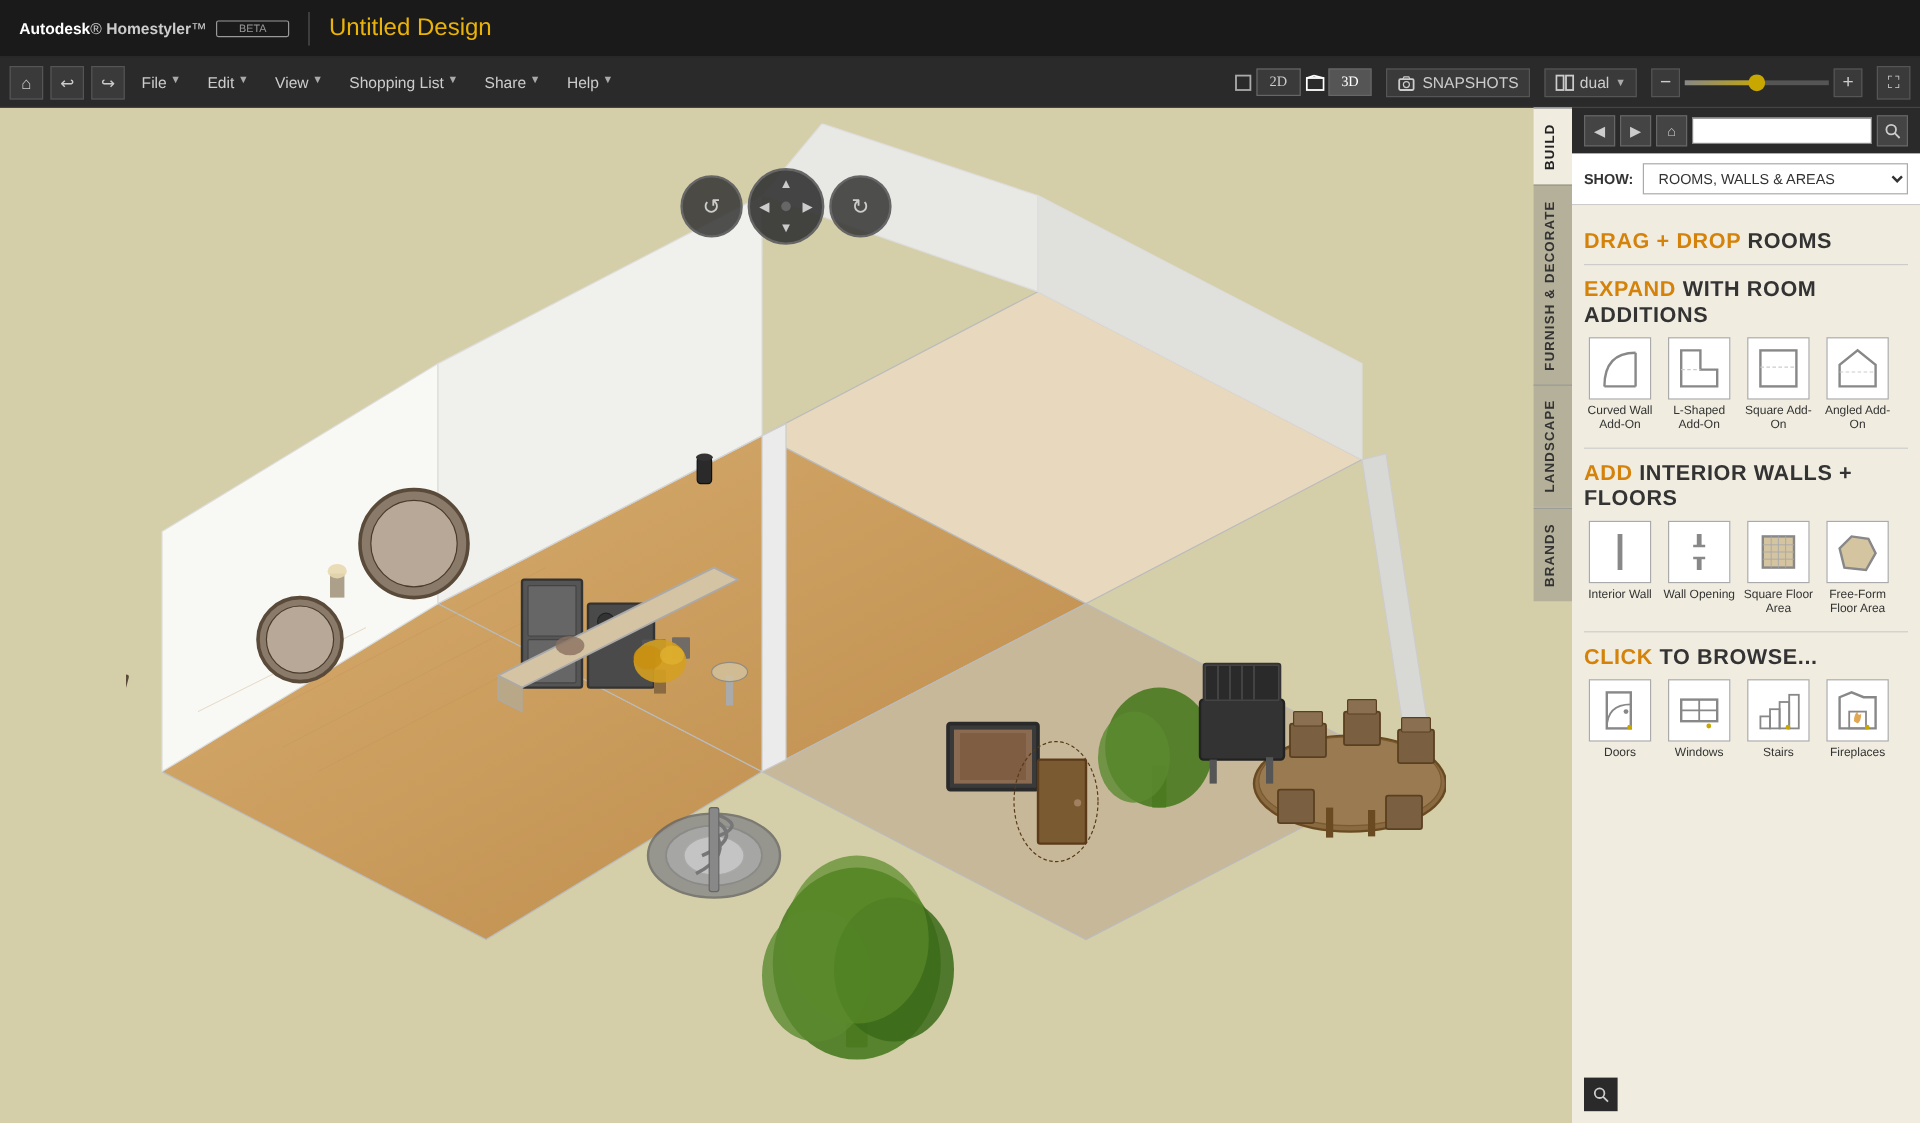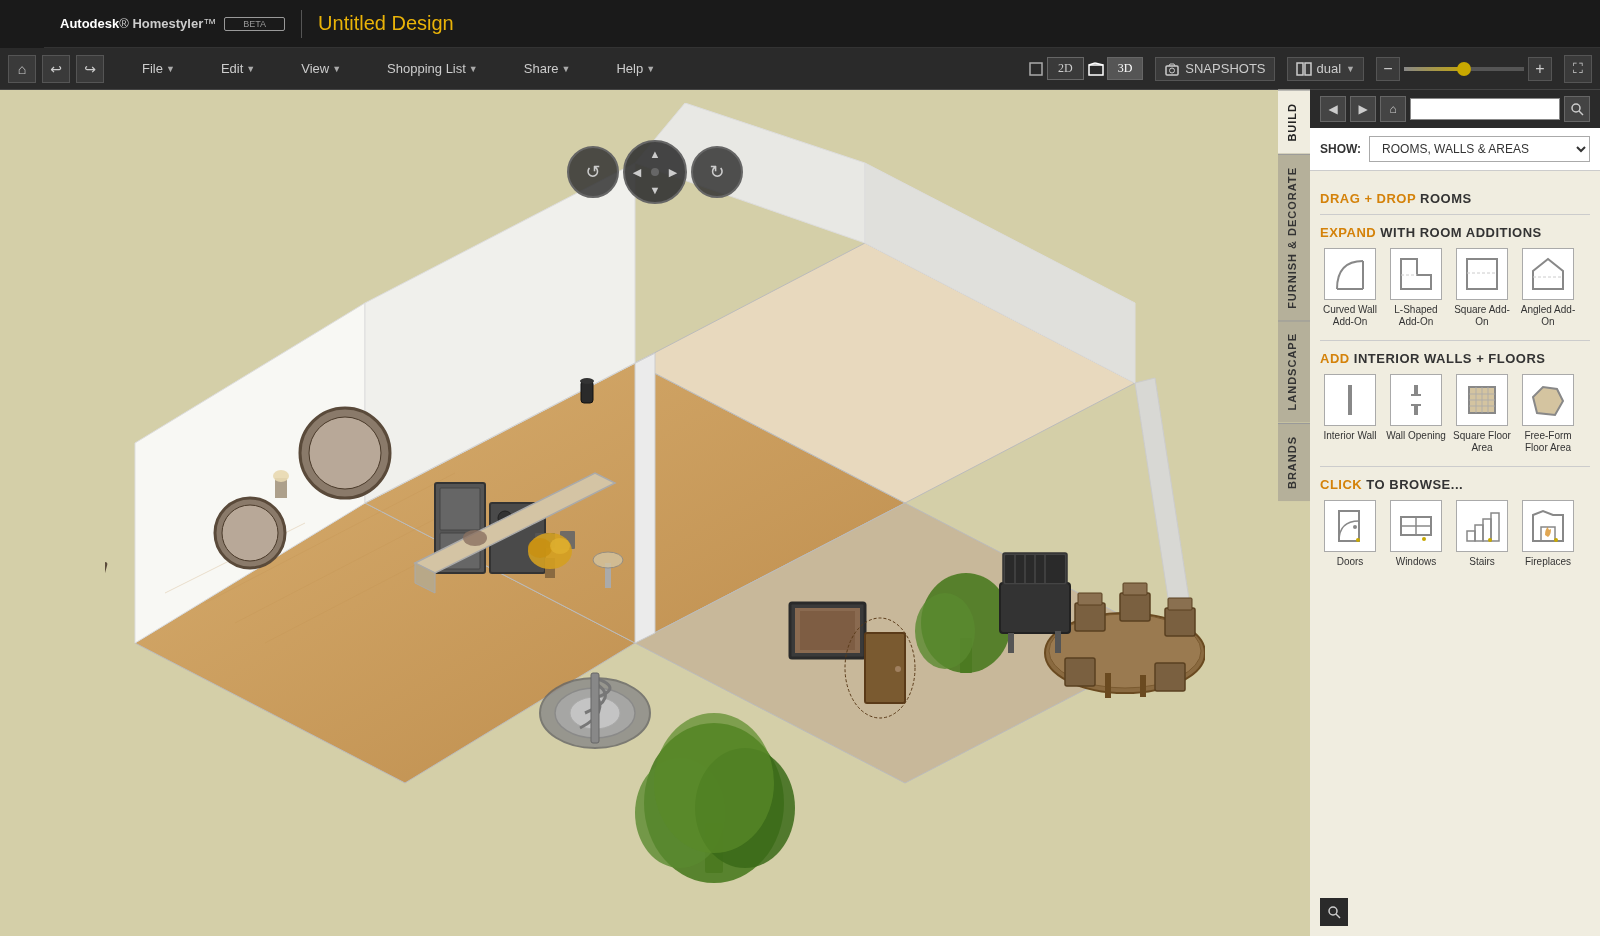--- a/index.html
+++ b/index.html
@@ -7,21 +7,20 @@
 
     
     #top-bar {
       height: 48px;
       background: #1a1a1a;
       display: flex;
       align-items: center;
       padding: 0 16px;
       border-bottom: 1px solid #333;
       position: relative;
-      margin-left: 44px;
     }
     #logo-area {
       display: flex;
       align-items: center;
       gap: 8px;
     }
     #autodesk-logo {
       font-size: 13px;
       color: #ccc;
     }
@@ -92,23 +91,21 @@
       justify-content: center;
       cursor: pointer;
       font-size: 14px;
     }
     .menu-item {
       color: #ccc;
       font-size: 13px;
       padding: 4px 8px;
       cursor: pointer;
       display: flex;
-      align-items: center;
       gap: 3px;
-      margin-left: 24px;
     }
     .menu-arrow { font-size: 9px; color: #aaa; }
     #toolbar-center {
       margin-left: auto;
       display: flex;
       align-items: center;
       gap: 12px;
     }
     .view-toggle-btn {
       padding: 3px 10px;
@@ -386,21 +383,21 @@
 
     
     #panel-content {
       flex: 1;
       overflow-y: auto;
       padding: 10px;
     }
 
     
     .section-title {
-      font-size: 13px;
+      font-size: 18px;
       font-weight: bold;
       color: #333;
       margin: 10px 0 8px;
       letter-spacing: 0.5px;
     }
     .section-title .highlight {
       color: #d4820a;
     }
     .section-title .normal {
       color: #333;

